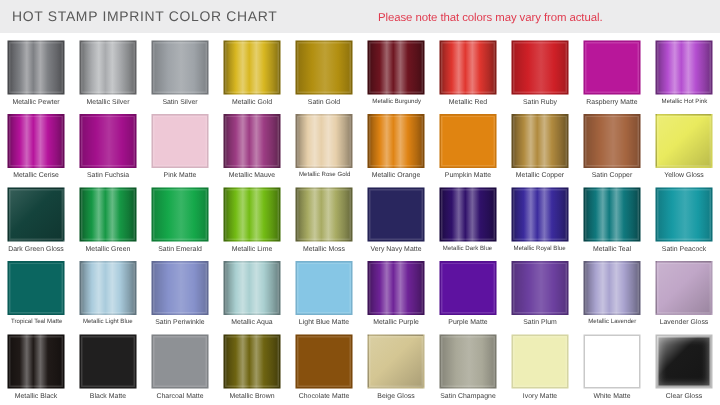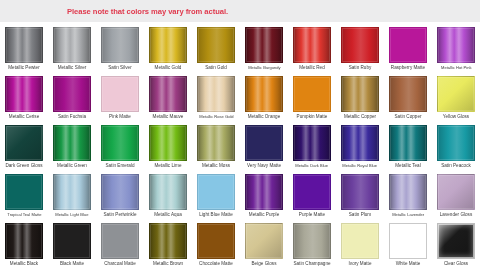--- a/index.html
+++ b/index.html
@@ -35,21 +35,21 @@
     margin-left: 8px;
     font-size: 9.3px;
     letter-spacing: 0.45px;
     color: #595959;
     white-space: nowrap;
     font-weight: 400;
   }
   #chart-notice {
     margin-left: 67px;
     font-size: 7.6px;
-    font-weight: bold;
+    font-weight: normal;
     color: #e03a4e;
     white-space: nowrap;
     letter-spacing: -0.05px;
   }
 
   
   #swatch-grid {
     position: absolute;
     left: 0;
     top: 24px;
@@ -86,20 +86,21 @@
     letter-spacing: 0.02px;
     transform-origin: center top;
   }
 </style>
 </head>
 <body>
 
 <div id="chart-root">
 
   <div id="header-bar">
+    <span id="chart-title">HOT STAMP IMPRINT COLOR CHART</span>
     <span id="chart-notice">Please note that colors may vary from actual.</span>
   </div>
 
   <div id="swatch-grid">
       <div class="swatch-cell">
         <div class="swatch-chip" style="background: linear-gradient(90deg, rgb(78, 79, 82) 0%, rgb(101, 102, 106) 8%, rgb(126, 128, 132) 20%, rgb(170, 171, 174) 33%, rgb(126, 128, 132) 45%, rgb(170, 171, 174) 58%, rgb(126, 128, 132) 72%, rgb(101, 102, 106) 88%, rgb(78, 79, 82) 100%); box-shadow: rgba(255, 255, 255, 0.14) 0px 0px 0px 1px inset; border: 1px solid rgba(0, 0, 0, 0.1);"></div>
         <div class="swatch-label">Metallic Pewter</div>
       </div>
       <div class="swatch-cell">
         <div class="swatch-chip" style="background: linear-gradient(90deg, rgb(105, 106, 108) 0%, rgb(135, 137, 139) 8%, rgb(169, 171, 174) 20%, rgb(198, 200, 202) 33%, rgb(169, 171, 174) 45%, rgb(198, 200, 202) 58%, rgb(169, 171, 174) 72%, rgb(135, 137, 139) 88%, rgb(105, 106, 108) 100%); box-shadow: rgba(255, 255, 255, 0.14) 0px 0px 0px 1px inset; border: 1px solid rgba(0, 0, 0, 0.1);"></div>

